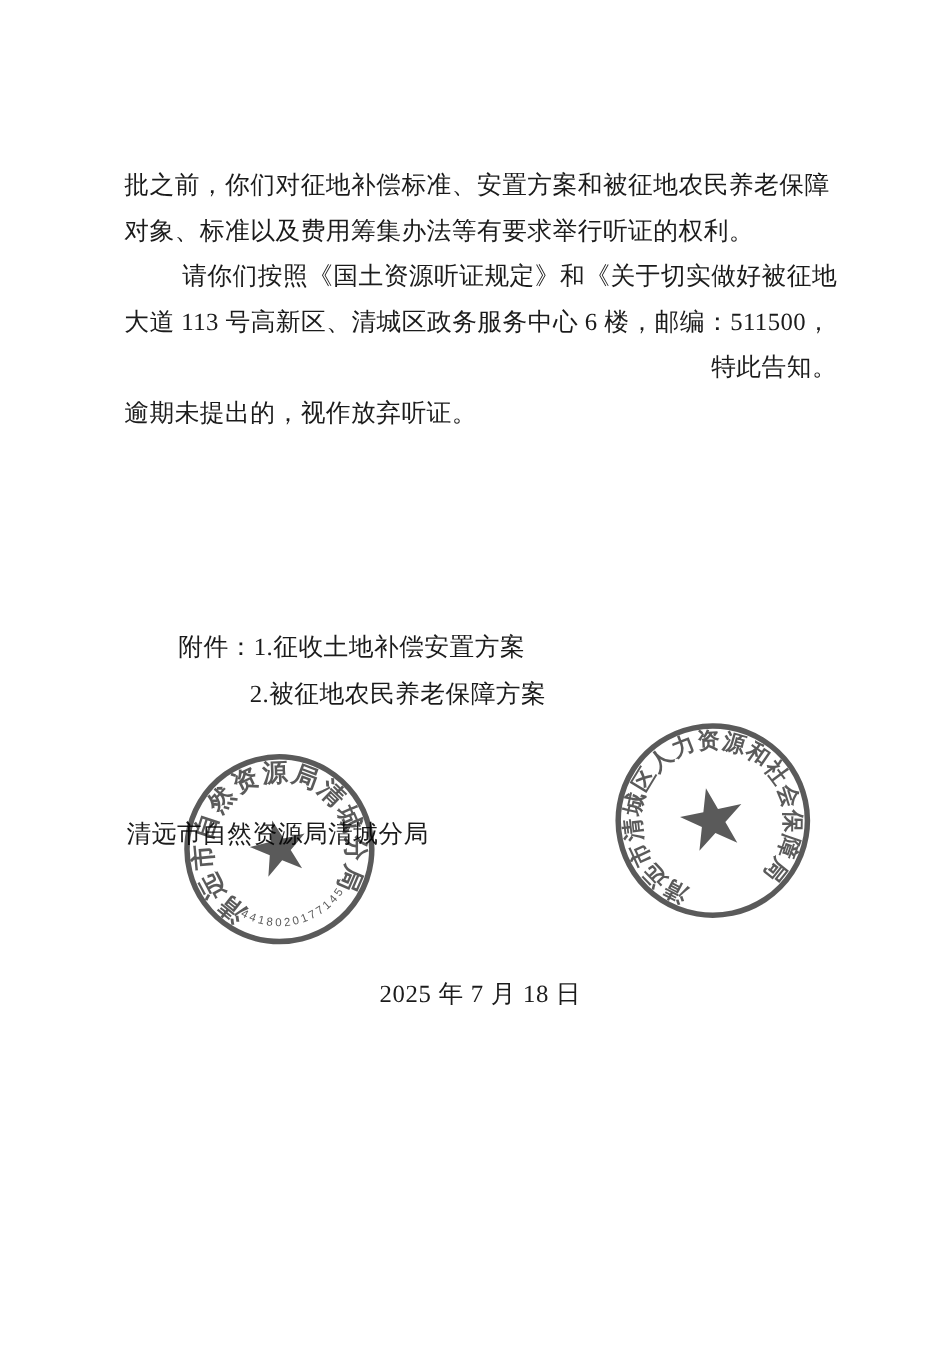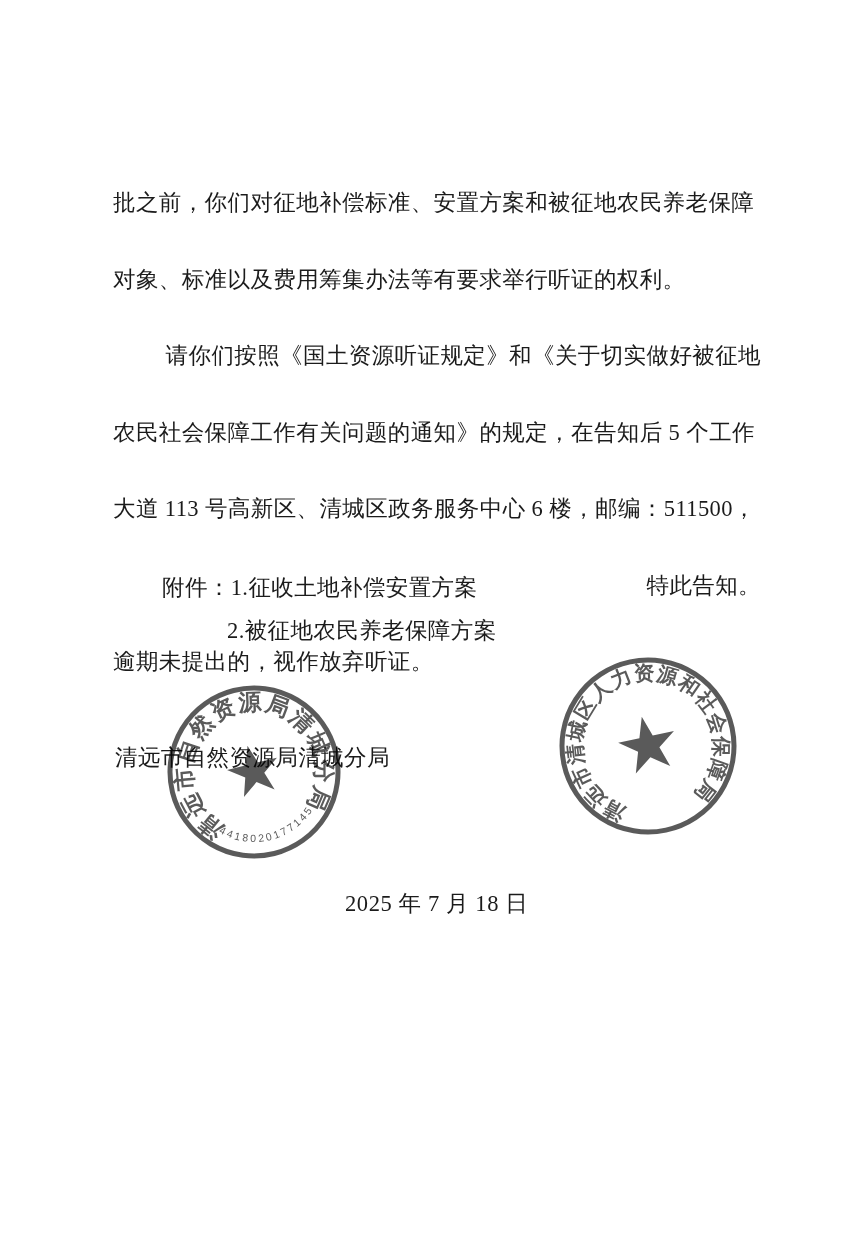--- a/index.html
+++ b/index.html
@@ -10,21 +10,21 @@
     overflow:hidden;
     font-family:"Liberation Serif","DejaVu Serif",serif;
     color:#1b1b1b;
   }
   .body-text{
     position:absolute;
     left:113px;top:147px;width:648px;
     font-size:22.5px;line-height:41.5px;
     letter-spacing:0.4px;
   }
-  .body-text .line{height:41.5px;white-space:nowrap;margin-top:35px;}
+  .body-text .line{height:41.5px;white-space:nowrap;}
   .body-text .indent{padding-left:46px;text-align:right;}
   .attachments{
     position:absolute;
     left:113px;top:566px;
     font-size:22.5px;line-height:43px;letter-spacing:0.4px;
   }
   .attachments .attach-line1{padding-left:49px;white-space:nowrap;}
   .attachments .attach-line2{padding-left:114px;white-space:nowrap;}
   .sig-left{
     position:absolute;left:115px;top:737px;
@@ -57,21 +57,20 @@
 </style>
 </head>
 <body>
 
 <div class="page">
 
   <div class="body-text">
     <div class="line">批之前，你们对征地补偿标准、安置方案和被征地农民养老保障</div>
     <div class="line">对象、标准以及费用筹集办法等有要求举行听证的权利。</div>
     <div class="line indent">请你们按照《国土资源听证规定》和《关于切实做好被征地</div>
-    <div class="line">农民社会保障工作有关问题的通知》的规定，在告知后 5 个工作</div>
     <div class="line">大道 113 号高新区、清城区政务服务中心 6 楼，邮编：511500，</div>
     <div class="line indent">特此告知。</div>
     <div class="line">逾期未提出的，视作放弃听证。</div>
   </div>
 
   <div class="attachments">
     <div class="attach-line1"><span>附件：</span><span>1.征收土地补偿安置方案</span></div>
     <div class="attach-line2"><span>2.被征地农民养老保障方案</span></div>
   </div>
 

